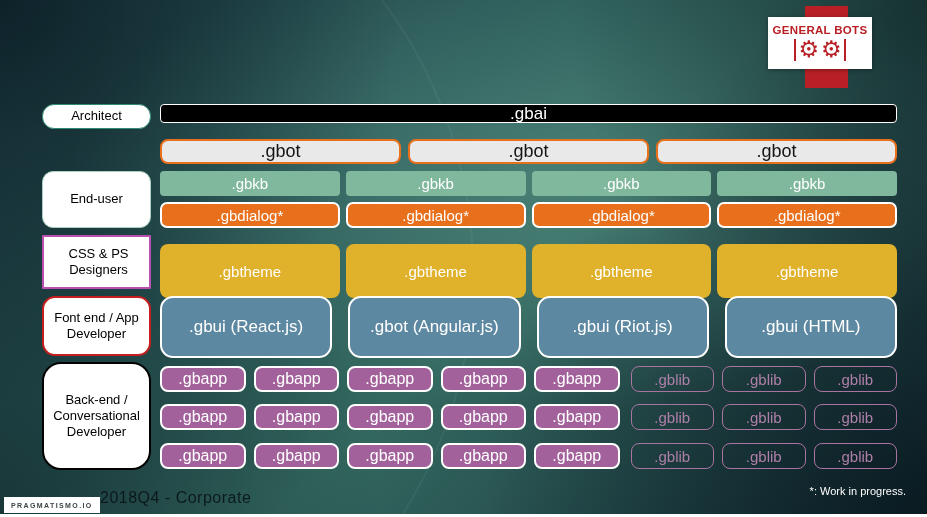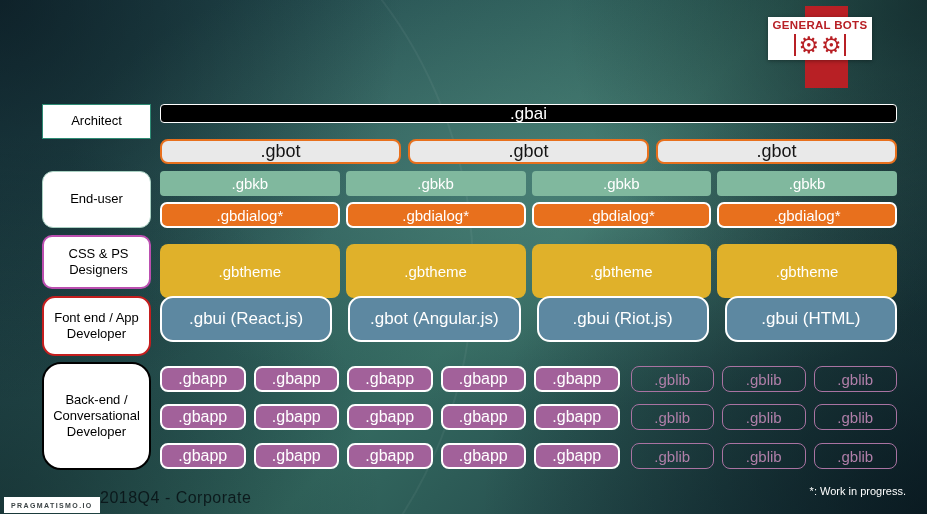--- a/index.html
+++ b/index.html
@@ -16,49 +16,49 @@
   }
   .slide::after { content:""; position:absolute; left:0; right:0; bottom:0; height:3px; background:#ffffff; }
   .arc { position:absolute; width:900px; height:900px; border-radius:50%;
          border:2px solid rgba(255,255,255,0.05); left:-430px; top:-180px; pointer-events:none; }
 
   .title { position:absolute; left:59px; top:36px; margin:0; font-weight:400;
            font-size:38px; letter-spacing:0.5px; color:#e9efee; white-space:nowrap; }
 
   
   .logo-ribbon { position:absolute; left:805px; top:6px; width:43px; height:82px; background:#b82025; }
-  .logo-card { position:absolute; left:768px; top:17px; width:104px; height:43px; background:#fff;
+  .logo-card { position:absolute; left:768px; top:17px; width:104px; height:52px; background:#fff;
                display:flex; flex-direction:column; align-items:center; justify-content:center;
                gap:1px; box-shadow:0 1px 4px rgba(0,0,0,0.35); }
   .logo-brand { color:#b82025; font-weight:bold; font-size:11.5px; letter-spacing:0.3px; white-space:nowrap; }
   .gears { display:flex; align-items:center; gap:2px; color:#b82025; height:26px; }
   .gear-bar { width:2.5px; height:22px; background:#b82025; }
   .gear-glyph { font-size:23px; line-height:23px; font-family:"DejaVu Sans",sans-serif; }
 
   
   .lbl { position:absolute; left:42px; width:109px; background:#fff; color:#000;
          display:flex; align-items:center; justify-content:center; text-align:center;
          font-size:13px; line-height:1.25; box-sizing:border-box; padding:2px 8px; }
-  .lbl-architect { top:104px; height:35px; border:1.5px solid #2e8b74; border-radius:0; }
+  .lbl-architect { top:104px; height:25px; border:1.5px solid #2e8b74; border-radius:12px; }
   .lbl-product   { top:139px; height:25px; border:1.5px solid #e0b12a; border-radius:7px; }
   .lbl-enduser   { top:171px; height:57px; border:1px solid #a9d0c2; border-radius:11px; }
-  .lbl-designers { top:235px; height:54px; border:2px solid #bb4fb0; border-radius:10px;padding-left:12px; }
+  .lbl-designers { top:235px; height:54px; border:2px solid #bb4fb0; border-radius:1px;padding-left:12px; }
   .lbl-frontend  { top:296px; height:60px; border:2px solid #c41e1e; border-radius:13px; }
   .lbl-backend   { top:362px; height:108px; border:2px solid #000; border-radius:19px; }
 
   
   .row { position:absolute; left:160px; width:737px; display:flex; box-sizing:border-box; }
   .row > div { flex:1; display:flex; align-items:center; justify-content:center;
                box-sizing:border-box; white-space:nowrap; }
   .r1 { top:104px; height:19px; }
   .r2 { top:139px; height:25px; gap:7px; }
   .r3 { top:171px; height:25px; gap:6px; }
   .r4 { top:202px; height:26px; gap:6px; }
   .r5 { top:235px; height:54px; gap:6px;margin-top:9px; }
-  .r6 { top:296px; height:46px; gap:16px; }
+  .r6 { top:296px; height:62px; gap:16px; }
   .r7 { top:366px; height:26px; gap:8px; }
   .r8 { top:404px; height:26px; gap:8px; }
   .r9 { top:443px; height:26px; gap:8px; }
 
   .gbai     { background:#000; border:1px solid #fff; border-radius:4px; color:#fff; font-size:17px; }
   .gbot     { background:#e9e9e9; border:2px solid #e8701d; border-radius:8px; color:#141414; font-size:18px; }
   .gbkb     { background:#80b89e; border-radius:4px; color:#fff; font-size:15px; }
   .gbdialog { background:#e8701d; border:2px solid #fff; border-radius:7px; color:#fff; font-size:15px; }
   .gbtheme  { background:#e0b12a; border-radius:8px; color:#fff; font-size:15px; }
   .gbui     { background:#5d88a1; border:2.5px solid #fff; border-radius:13px; color:#fff; font-size:17px; }

